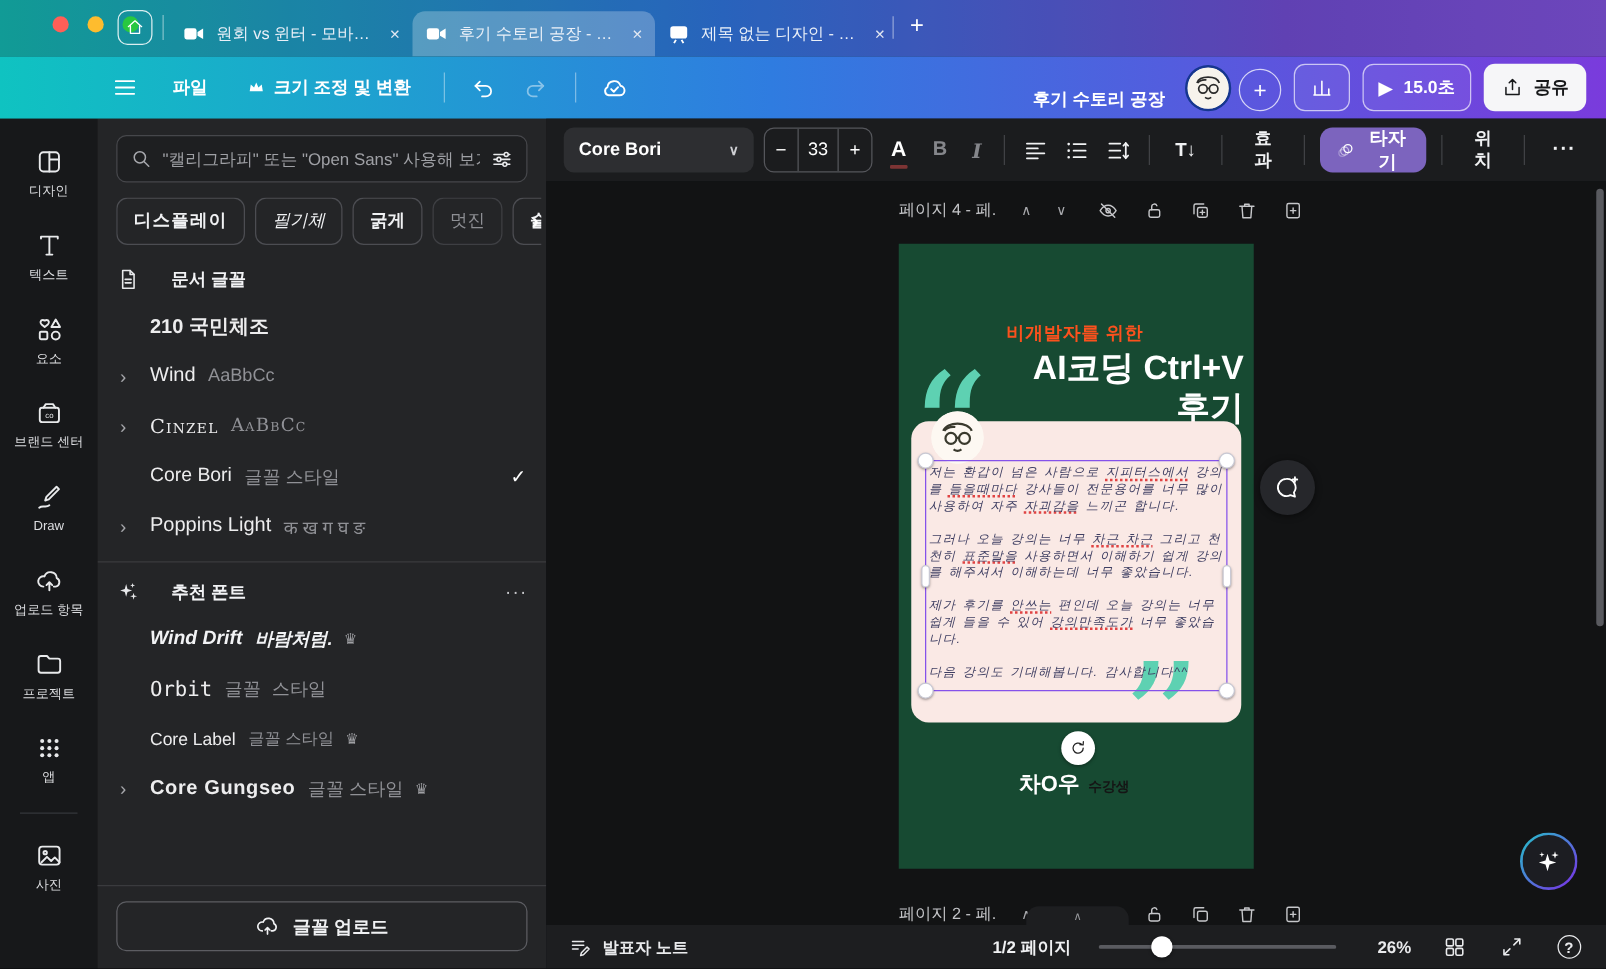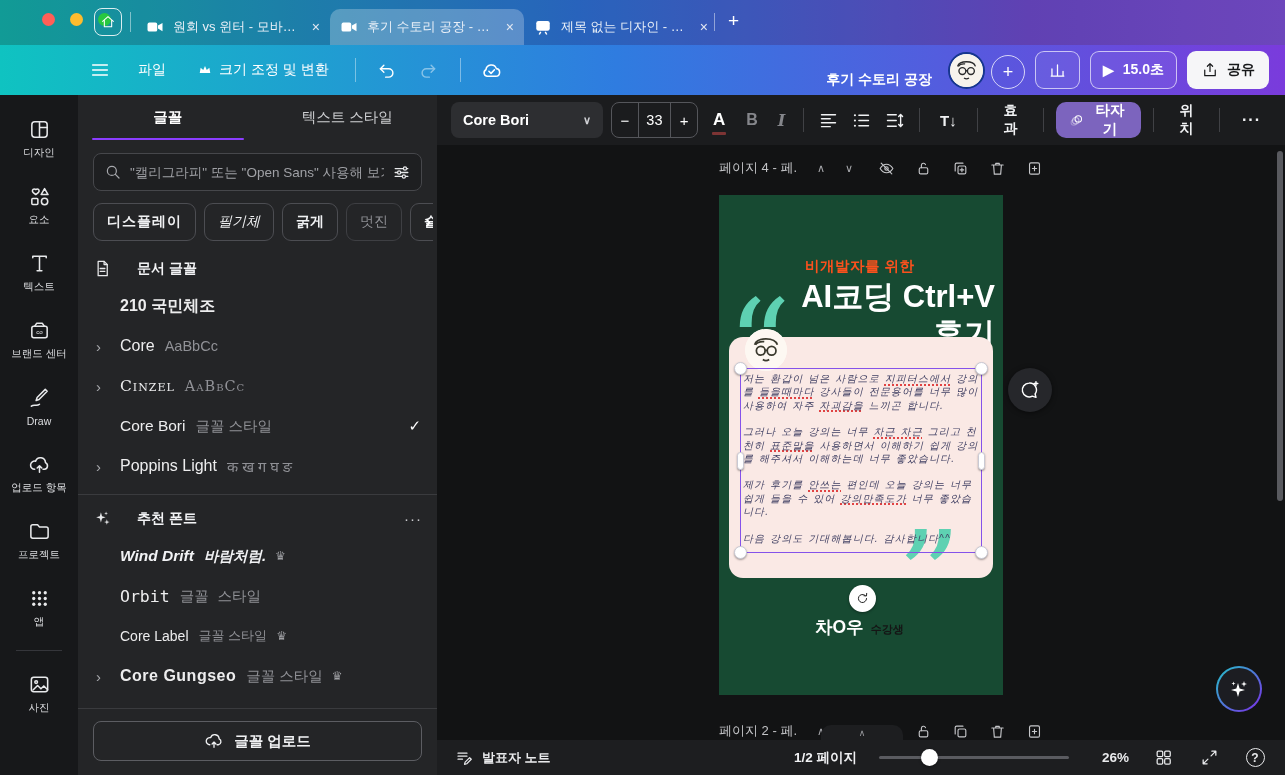--- a/index.html
+++ b/index.html
@@ -21,21 +21,21 @@
   .btab .ticon { flex:0 0 18px; height:18px; margin-right:9px; color:#fff; }
   .btab-title { flex:1; font-size:13px; white-space:nowrap; overflow:hidden; text-overflow:ellipsis; }
   .tab-close { margin-left:8px; font-size:14px; color:#e3e8f2; }
   .newtab { position:absolute; left:728px; top:10px; color:#fff; font-size:19px; z-index:2; background:none; border:none; }
   .nt-sep { position:absolute; left:714px; top:13px; width:1px; height:18px; background:rgba(255,255,255,.45); z-index:2; }
 
   
   .appbar { height:50px; background:linear-gradient(90deg,#0fc3c1 0%,#2f7ce0 48%,#7a3bdc 100%); display:flex; align-items:center; padding:0 16px; color:#fff; }
   .ab-left { display:flex; align-items:center; gap:8px; }
   .hambtn { width:36px; height:36px; display:flex; align-items:center; justify-content:center; background:none; border:none; color:#fff; margin-left:66px; }
-  .ab-item { font-size:14px; font-weight:400; color:#fff; background:none; border:none; padding:8px 12px; display:flex; align-items:center; gap:7px; }
+  .ab-item { font-size:14px; font-weight:700; color:#fff; background:none; border:none; padding:8px 12px; display:flex; align-items:center; gap:7px; }
   .ab-sep { width:1px; height:24px; background:rgba(255,255,255,.4); margin:0 6px; }
   .ab-iconbtn { width:34px; height:34px; display:flex; align-items:center; justify-content:center; background:none; border:none; color:#fff; }
   .dim { opacity:.45; }
   .ab-right { margin-left:auto; display:flex; align-items:flex-end; gap:10px; }
   .doc-title { font-size:14px; font-weight:700; margin-right:6px; }
   .avatar { width:37px; height:37px; border-radius:50%; border:2.5px solid #16368f; overflow:hidden; background:#f7f3ec; }
   .plus-circle { width:34px; height:34px; border-radius:50%; border:1.5px solid rgba(255,255,255,.75); color:#fff; font-size:18px; background:none; display:flex; align-items:center; justify-content:center; margin-left:-4px; }
   .pill { height:38px; border:1.5px solid rgba(255,255,255,.65); border-radius:9px; background:rgba(255,255,255,.06); color:#fff; display:flex; align-items:center; justify-content:center; gap:9px; padding:0 12px; font-size:14px; font-weight:700; }
   .share-btn { height:38px; border:none; border-radius:9px; background:#f6f6f8; color:#17181a; display:flex; align-items:center; gap:8px; padding:0 14px; font-size:14px; font-weight:700; }
 
@@ -110,21 +110,21 @@
   
   .canvas { flex:1; position:relative; overflow:hidden; background:#121314; }
   .pghead { position:absolute; left:282px; width:324px; display:flex; align-items:center; color:#c3c4c7; font-size:13px; }
   .pghead .chv { margin-left:20px; color:#a9aaae; font-size:11px; background:none; border:none; }
   .pg-icons { margin-left:auto; display:flex; gap:19px; }
   .pg-icons button { background:none; border:none; color:#c6c7ca; width:18px; height:18px; display:flex; align-items:center; justify-content:center; }
   .pg-icons svg { width:17px; height:17px; }
 
   .page { position:absolute; left:282px; top:50px; width:284px; height:500px; background:#174a32; }
   .eyebrow { position:absolute; left:86px; top:62px; color:#fb511d; font-size:14.5px; font-weight:800; letter-spacing:.5px; }
-  .d-title { position:absolute; right:8px; top:84px; color:#fff; font-size:31px; font-weight:800; text-align:right; line-height:1.18; }
+  .d-title { position:absolute; right:8px; top:84px; color:#fff; font-size:27px; font-weight:800; text-align:right; line-height:1.18; }
   .quote { position:absolute; color:#5ed1b2; font-family:"DejaVu Serif",serif; font-size:125px; line-height:1; z-index:3; letter-spacing:-6px; }
   .q-open { left:8px; top:88px; }
   .q-close { left:178px; top:320px; }
   .card { position:absolute; left:10px; top:142px; width:264px; height:241px; background:#fae9e5; border-radius:14px; z-index:1; }
   .avatar-sm { position:absolute; left:26px; top:134px; width:42px; height:42px; border-radius:50%; background:#fdf8f2; z-index:4; overflow:hidden; }
   .selbox { position:absolute; left:21px; top:173px; width:242px; height:185px; border:1.6px solid #8552ea; z-index:5; padding:3px 1px 0 2px;font-style:italic; }
   .review-par { color:#3e3e62; font-size:10px; line-height:13.4px; letter-spacing:1.1px; word-spacing:1px; }
   .review-par + .review-par { margin-top:13px; }
   .review-par u.sp { text-decoration-line:underline; text-decoration-style:dotted; text-decoration-color:#e04343; text-decoration-thickness:1.5px; text-underline-offset:2px; }
   .hdl { position:absolute; background:#fff; border:1px solid #c9c9d4; box-shadow:0 1px 2px rgba(0,0,0,.35); z-index:6; }
@@ -287,32 +287,32 @@
     <nav class="rail">
       <button class="rail-item">
         <svg class="st ric" viewBox="0 0 24 24">
             <rect x="4" y="4" width="16" height="16" rx="3"></rect>
             <path d="M12 4 v16 M12 10 h8"></path>
           </svg>
         <span class="rail-label">디자인</span>
       </button>
       <button class="rail-item">
         <svg class="st ric" viewBox="0 0 24 24">
+            <path d="M5 6 V4.5 h14 V6 M12 4.5 V19.5 M9.5 19.5 h5"></path>
+          </svg>
+        <span class="rail-label">텍스트</span>
+      </button>
+      <button class="rail-item">
+        <svg class="st ric" viewBox="0 0 24 24">
             <path d="M6.5 4.2 c-1.8 0 -2.7 2.3 -1 3.7 l2.6 2.1 2.6 -2.1 c1.7 -1.4 .8 -3.7 -1 -3.7 c-.8 0 -1.6 .5 -1.6 .5 s-.8 -.5 -1.6 -.5 Z"></path>
             <path d="M17.3 3.8 l3.6 6.2 h-7.2 Z"></path>
             <rect x="4" y="14" width="6.3" height="6.3" rx="1"></rect>
             <circle cx="17.3" cy="17.2" r="3.3"></circle>
           </svg>
         <span class="rail-label">요소</span>
-      </button>
-      <button class="rail-item">
-        <svg class="st ric" viewBox="0 0 24 24">
-            <path d="M5 6 V4.5 h14 V6 M12 4.5 V19.5 M9.5 19.5 h5"></path>
-          </svg>
-        <span class="rail-label">텍스트</span>
       </button>
       <button class="rail-item">
         <svg class="st ric" viewBox="0 0 24 24">
             <rect x="4" y="7.5" width="16" height="12" rx="2"></rect>
             <path d="M7 7.5 L9 4.5 h6 l2 3"></path>
             <text x="12" y="15.8" font-size="6.5" text-anchor="middle" fill="currentColor" stroke="none" font-family="Liberation Sans, sans-serif">co</text>
           </svg>
         <span class="rail-label">브랜드 센터</span>
       </button>
       <button class="rail-item">
@@ -356,24 +356,20 @@
         <svg class="st ric" viewBox="0 0 24 24">
             <rect x="3.5" y="4.5" width="17" height="15" rx="2.5"></rect>
             <circle cx="8.5" cy="9.5" r="1.4"></circle>
             <path d="M5.5 17.5 l4.5 -4.5 3.5 3.5 3 -3 4 4"></path>
           </svg>
         <span class="rail-label">사진</span>
       </button>
     </nav>
 
     <aside class="panel">
-      <div class="ptabs">
-        <button class="ptab active">글꼴</button>
-        <button class="ptab">텍스트 스타일</button>
-      </div>
       <div class="searchbox">
         <svg class="st" viewBox="0 0 24 24" width="18" height="18" style="color:#a7a8ad">
             <circle cx="10.5" cy="10.5" r="6"></circle>
             <path d="M15.2 15.2 L20 20"></path>
           </svg>
         <input type="text" placeholder="&quot;캘리그라피&quot; 또는 &quot;Open Sans&quot; 사용해 보기" style="">
         <svg class="st" viewBox="0 0 24 24" width="19" height="19" style="color:#e8e9eb;flex:none">
             <path d="M4 7 h10 M18.8 7 H20"></path>
             <circle cx="16.4" cy="7" r="2"></circle>
             <path d="M4 12 h2.6 M11.4 12 H20"></path>
@@ -399,21 +395,21 @@
               <path d="M9 12 h6 M9 15.5 h6"></path>
             </svg>
           <span>문서 글꼴</span>
         </div>
         <div class="frow r-210">
           <span class="fchev"></span>
           <span class="fname">210 국민체조</span>
         </div>
         <div class="frow">
           <span class="fchev">›</span>
-          <span class="fname" style="font-size:16px">Core</span>
+          <span class="fname" style="font-size:16px">Wind</span>
           <span class="fsample">AaBbCc</span>
         </div>
         <div class="frow r-cinzel">
           <span class="fchev">›</span>
           <span class="fname">Cinzel</span>
           <span class="fsample">AaBbCc</span>
         </div>
         <div class="frow">
           <span class="fchev"></span>
           <span class="fname">Core Bori</span>

